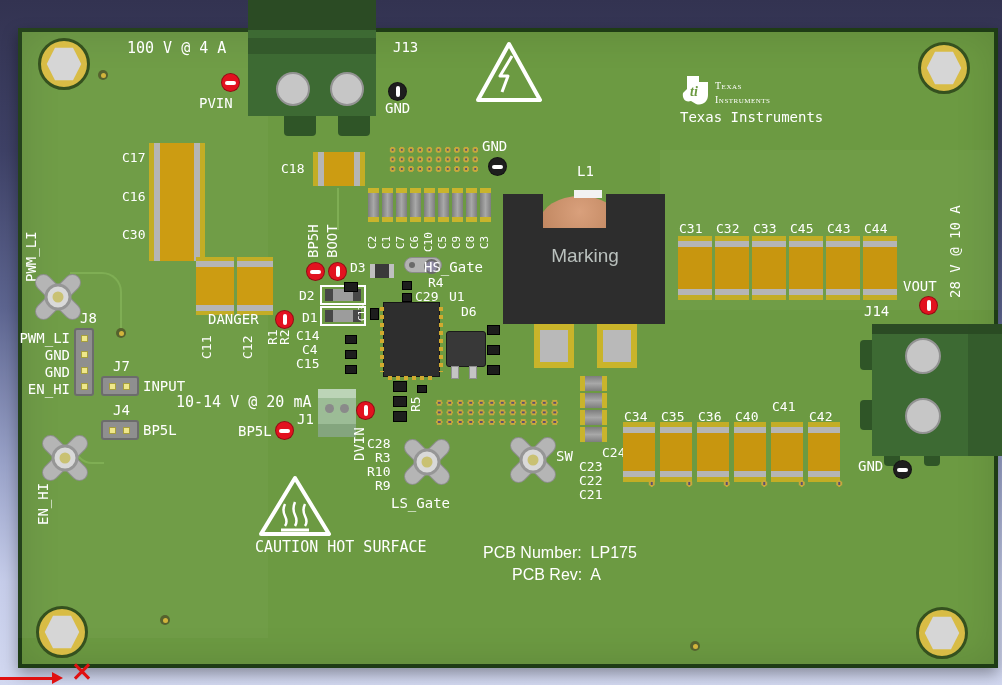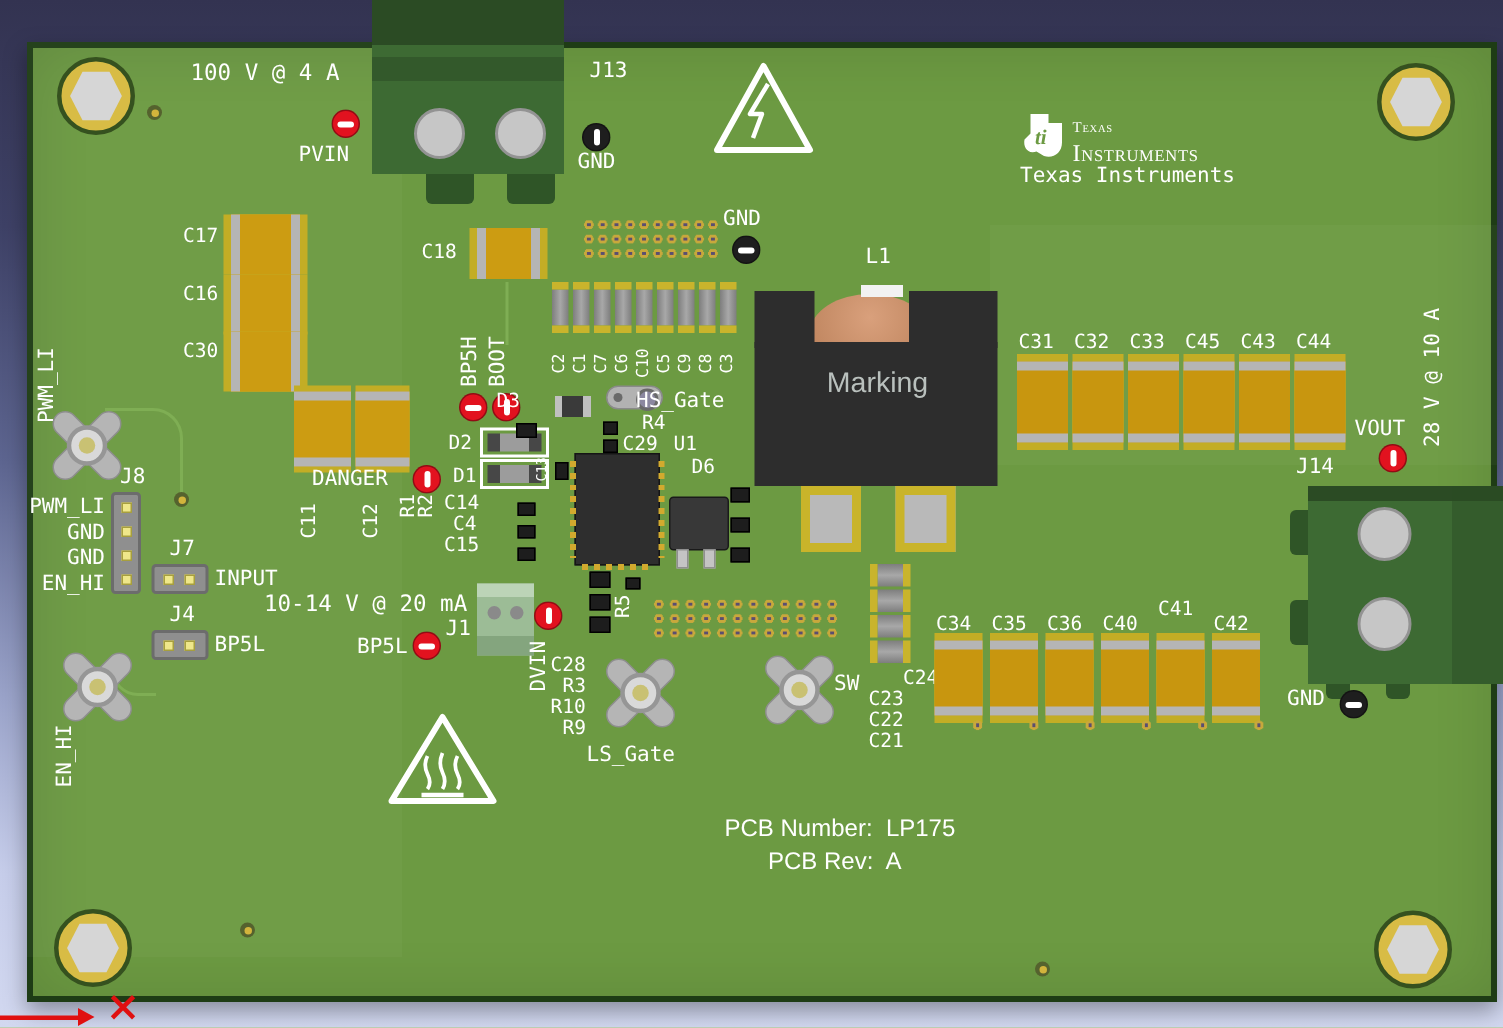--- a/index.html
+++ b/index.html
@@ -136,21 +136,21 @@
   </svg>
 
   <div class="lbl" style="left:482px;top:139px">GND</div>
   <div class="tp tp-blk tp-h" style="left:488px;top:157px"></div>
 
   <svg style="position:absolute;left:681px;top:74px" width="30" height="32" viewBox="0 0 30 32">
     <path d="M6,2 h12 v6 h9 v13 c0,7 -6,11 -12,9 l-5,-3 c-6,2 -9,-3 -8,-8 l4,-4 z" fill="#fff"></path>
     <text x="9" y="22" font-size="14" font-style="italic" font-weight="bold" fill="#6c9a42" font-family="Liberation Serif,serif">ti</text>
   </svg>
   <div class="lbl ti-serif" style="left:715px;top:80px;font-size:10px">Texas</div>
-  <div class="lbl ti-serif" style="left:715px;top:94px;font-size:16px">Instruments</div>
+  <div class="lbl ti-serif" style="left:715px;top:94px;font-size:10px">Instruments</div>
   <div class="lbl" style="left:680px;top:110px">Texas Instruments</div>
 
   <div class="lbl sm" style="left:122px;top:151px">C17</div>
   <div class="cap-h" style="left:154px;top:143px;width:46px;height:40px"></div>
   <div class="lbl sm" style="left:122px;top:190px">C16</div>
   <div class="cap-h" style="left:154px;top:183px;width:46px;height:40px"></div>
   <div class="lbl sm" style="left:122px;top:228px">C30</div>
   <div class="cap-h" style="left:154px;top:221px;width:46px;height:40px"></div>
 
   <div class="lbl sm" style="left:281px;top:162px">C18</div>
@@ -224,21 +224,21 @@
   <div class="lbl" style="left:208px;top:312px">DANGER</div>
   <div class="tp tp-red tp-v" style="left:275px;top:310px"></div>
   <div class="lbl vlbl sm" style="left:200px;top:328px;height:38px">C11</div>
   <div class="lbl vlbl sm" style="left:241px;top:328px;height:38px">C12</div>
 
   <div class="lbl vlbl" style="left:306px;top:220px;height:42px">BP5H</div>
   <div class="lbl vlbl" style="left:325px;top:220px;height:42px">BOOT</div>
   <div class="tp tp-red tp-h" style="left:306px;top:262px"></div>
   <div class="tp tp-red tp-v" style="left:328px;top:262px"></div>
 
-  <div class="lbl sm" style="left:331px;top:261px">D3</div>
+  <div class="lbl sm" style="left:350px;top:261px">D3</div>
   <div class="d3c" style="left:370px;top:264px;width:24px;height:14px"></div>
   <div class="loop" style="left:404px;top:257px;width:38px;height:16px"></div>
   <div class="lbl" style="left:424px;top:260px">HS_Gate</div>
   <div class="lbl sm" style="left:428px;top:276px">R4</div>
   <div class="lbl sm" style="left:415px;top:290px">C29</div>
   <div class="lbl sm" style="left:449px;top:290px">U1</div>
   <div class="lbl sm" style="left:461px;top:305px">D6</div>
 
   <div class="lbl sm" style="left:299px;top:289px">D2</div>
   <div class="diode-box" style="left:320px;top:285px;width:46px;height:20px">
@@ -375,20 +375,21 @@
   <div class="cap-out" style="left:734px;top:427px;width:32px;height:50px"></div>
   <div class="cap-out" style="left:771px;top:427px;width:32px;height:50px"></div>
   <div class="cap-out" style="left:808px;top:427px;width:32px;height:50px"></div>
   <div class="viagrid" style="left:633px;top:479px;width:225px;height:9px;background-size:37.5px 9px"></div>
 
   <svg style="position:absolute;left:257px;top:474px" width="76" height="64" viewBox="0 0 76 64">
     <polygon points="38,4 72,60 4,60" fill="none" stroke="#fff" stroke-width="4" stroke-linejoin="round"></polygon>
     <path d="M28,30 q-3,6 0,12 q3,6 0,10 M38,28 q-3,7 0,13 q3,6 0,11 M48,30 q-3,6 0,12 q3,6 0,10" fill="none" stroke="#fff" stroke-width="2.5"></path>
     <line x1="24" y1="56" x2="52" y2="56" stroke="#fff" stroke-width="3"></line>
   </svg>
+  <div class="lbl big" style="left:255px;top:539px">CAUTION HOT SURFACE</div>
 
   <div class="lbl sans" style="left:483px;top:544px;font-size:16px">
     <span>PCB Number:</span>&nbsp;
     <span>LP175</span>
   </div>
   <div class="lbl sans" style="left:512px;top:566px;font-size:16px">
     <span>PCB Rev:</span>&nbsp;
     <span>A</span>
   </div>
 

